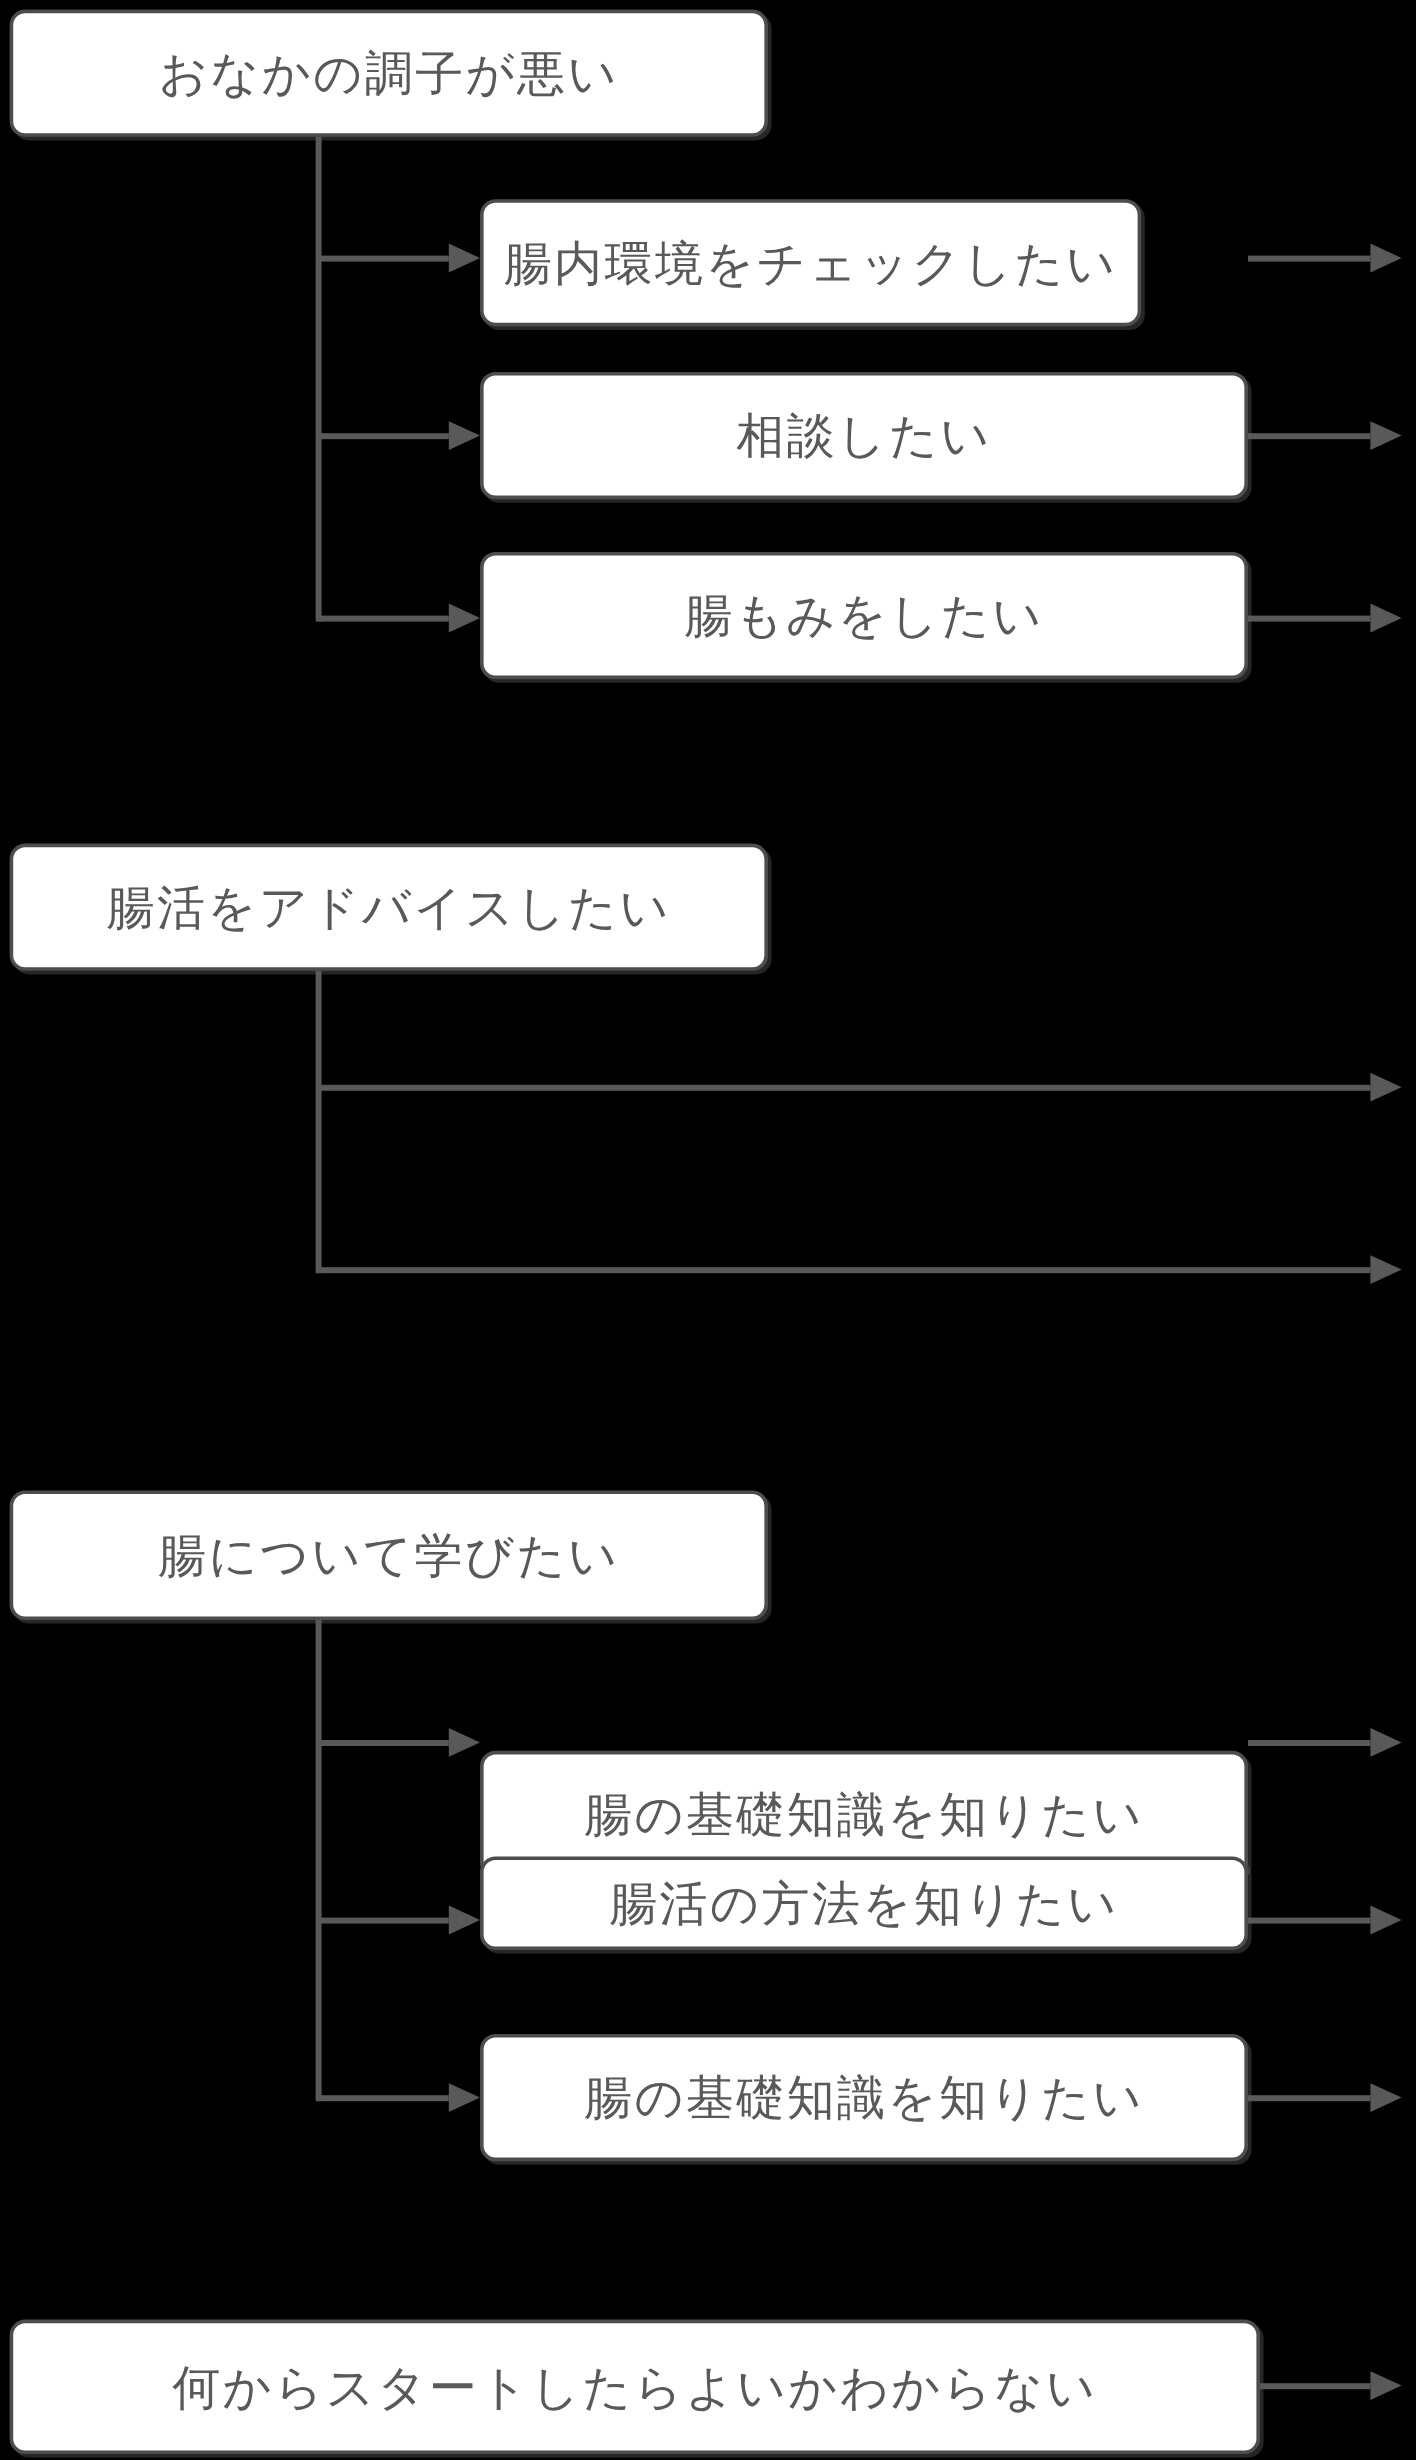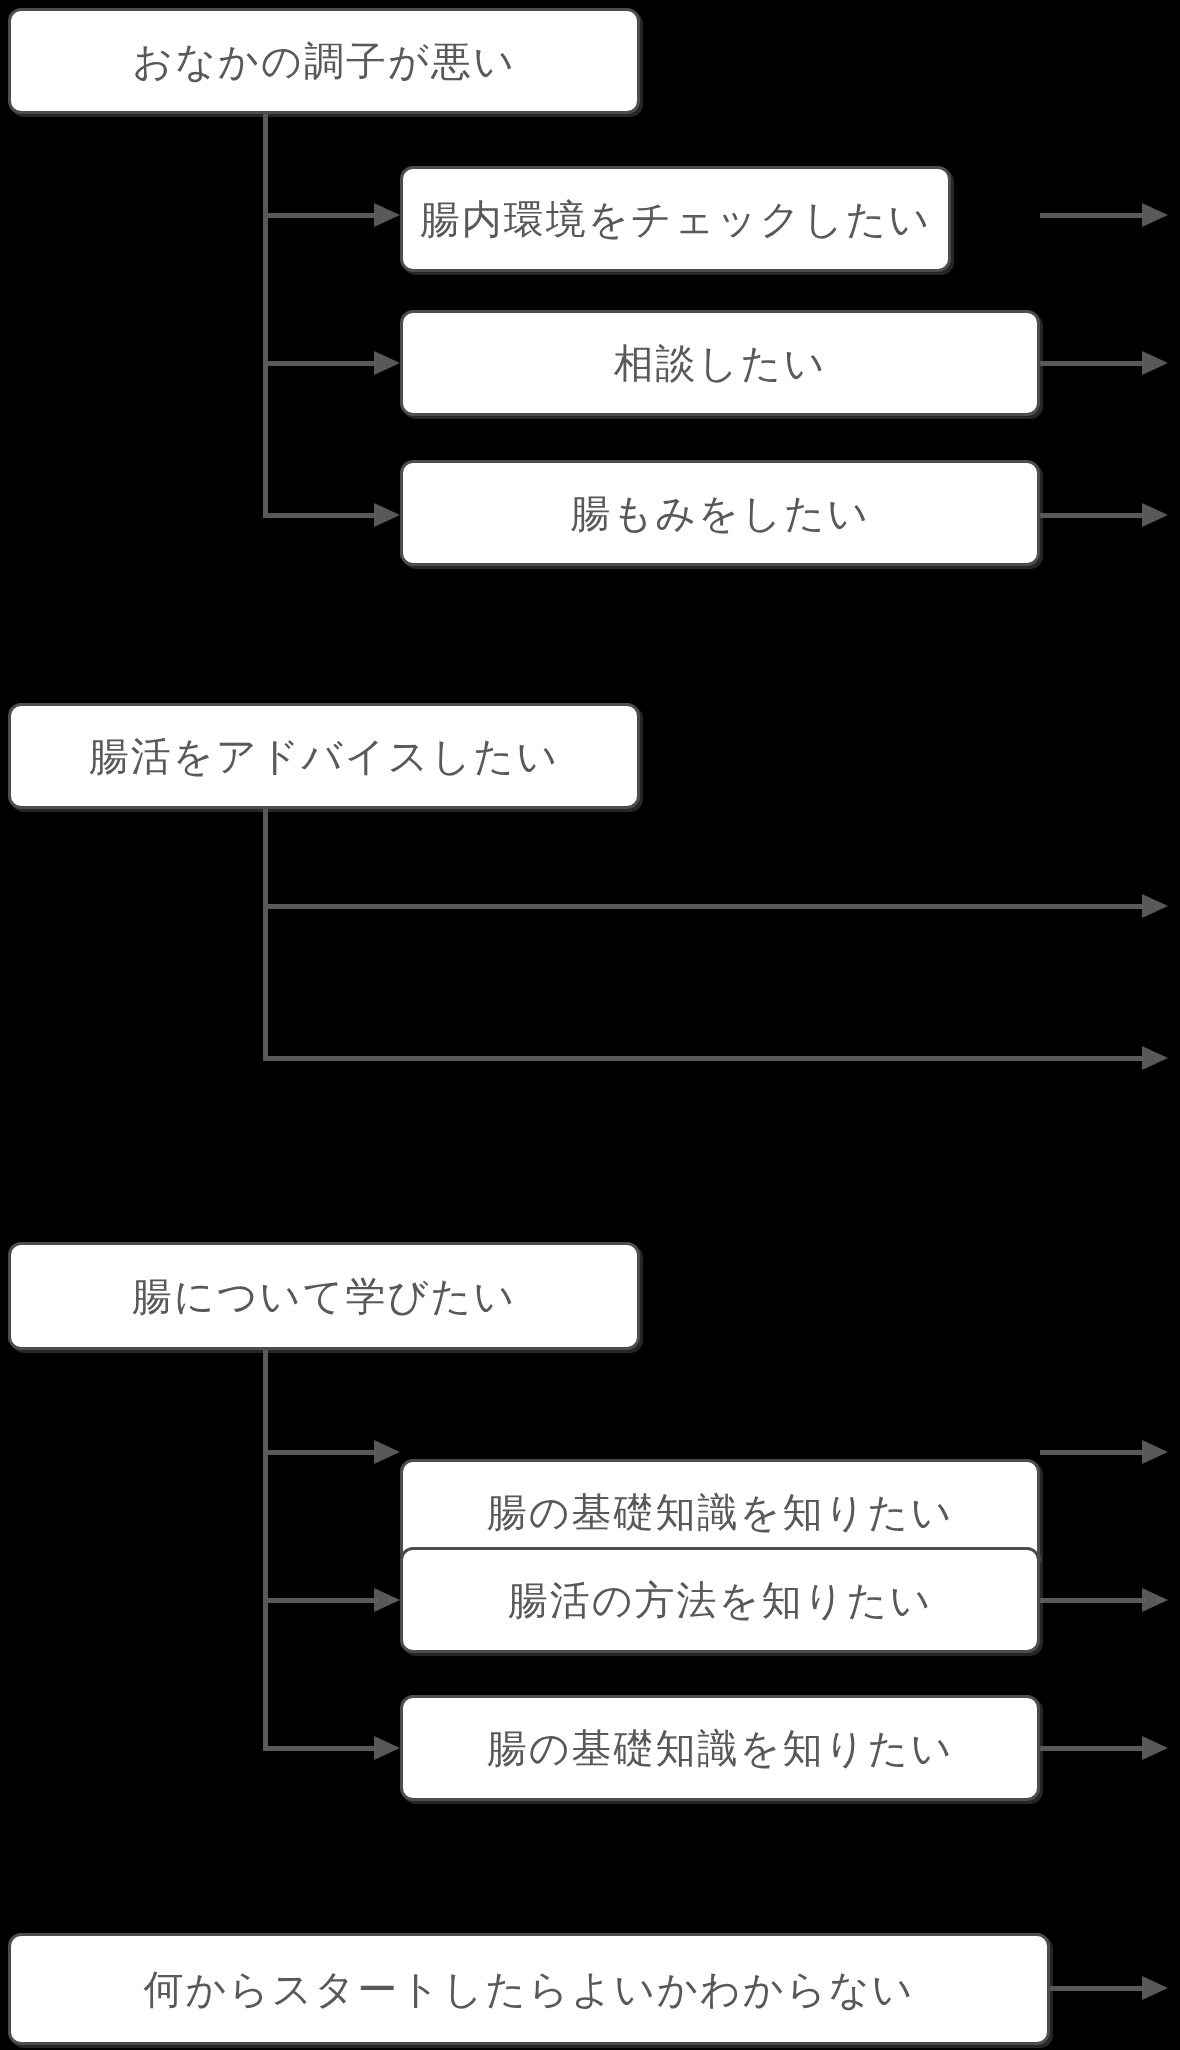--- a/index.html
+++ b/index.html
@@ -99,21 +99,21 @@
   <div class="hline" style="left:266px;top:1450px;width:108px"></div>
   <div class="ahead" style="left:374px;top:1440px"></div>
   <div class="box" style="left:400px;top:1459px;width:640px;height:106px">
     <span>腸の基礎知識を知りたい</span>
   </div>
   <div class="hline" style="left:1040px;top:1450px;width:102px"></div>
   <div class="ahead" style="left:1142px;top:1440px"></div>
 
   <div class="hline" style="left:266px;top:1598px;width:108px"></div>
   <div class="ahead" style="left:374px;top:1588px"></div>
-  <div class="box" style="left:400px;top:1547px;width:640px;height:106px">
+  <div class="box" style="left:400px;top:1547px;width:640px;height:78px">
     <span>腸活の方法を知りたい</span>
   </div>
   <div class="hline" style="left:1040px;top:1598px;width:102px"></div>
   <div class="ahead" style="left:1142px;top:1588px"></div>
 
   <div class="hline" style="left:266px;top:1746px;width:108px"></div>
   <div class="ahead" style="left:374px;top:1736px"></div>
   <div class="box" style="left:400px;top:1695px;width:640px;height:106px">
     <span>腸の基礎知識を知りたい</span>
   </div>

